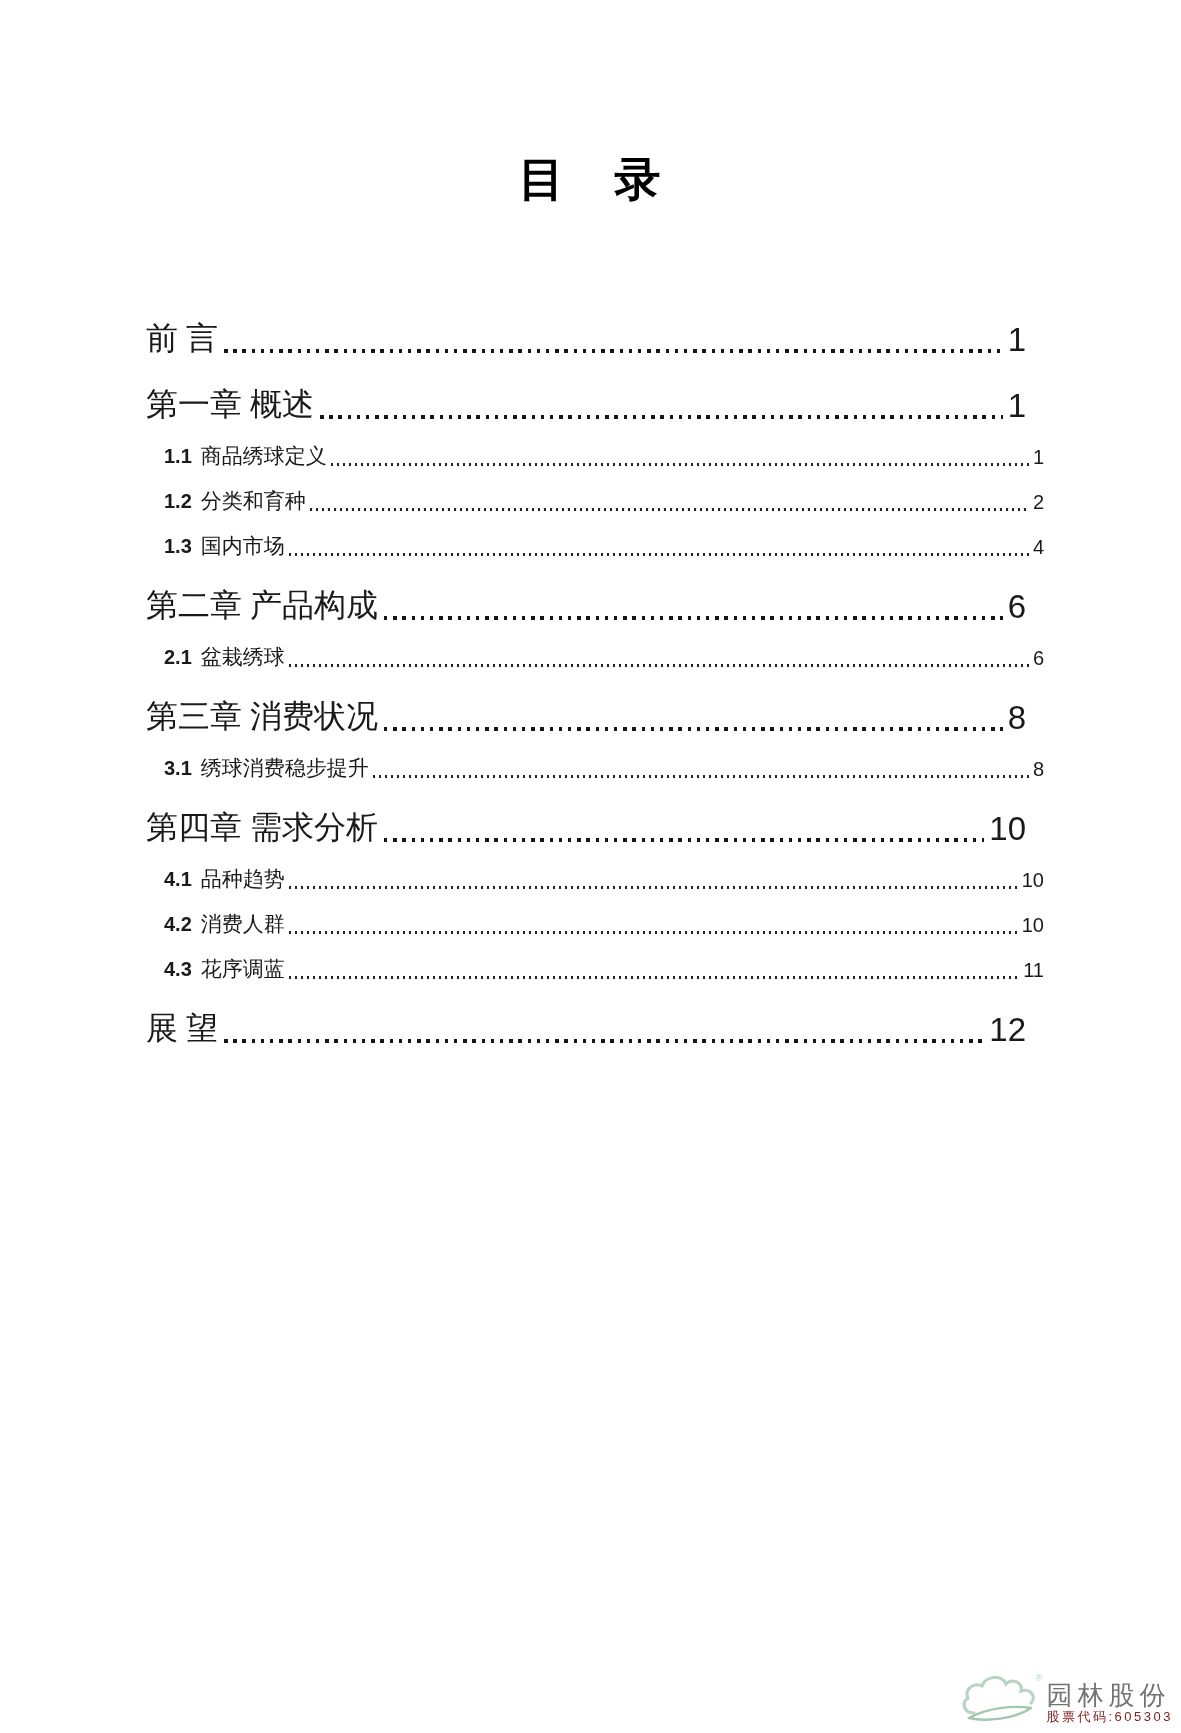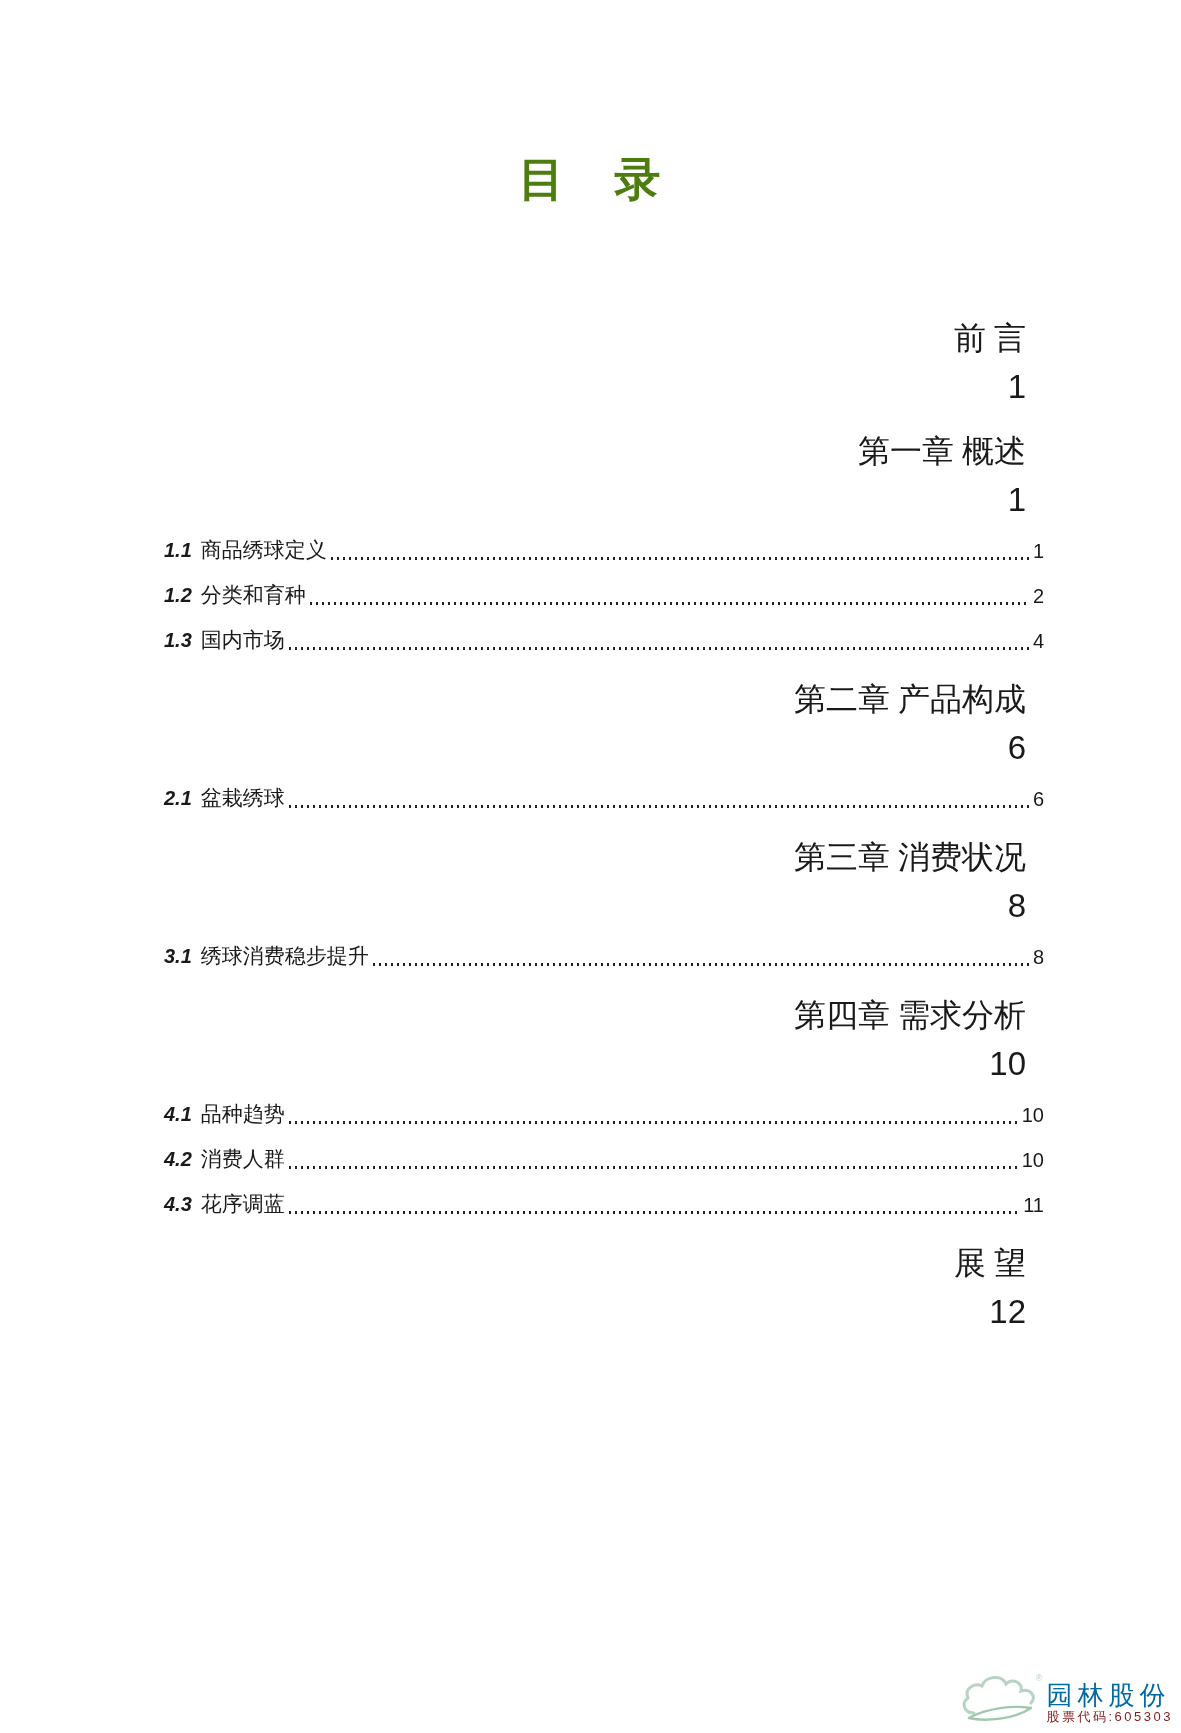--- a/index.html
+++ b/index.html
@@ -18,45 +18,44 @@
   }
   .title {
     margin: 0;
     padding-top: 150px;
     text-align: center;
     font-size: 46px;
     line-height: 60px;
     font-weight: bold;
     letter-spacing: 2px;
     white-space: pre;
-    color: #4d7c0f;
+    color: #000000;
   }
   .toc {
     position: absolute;
     left: 146px;
     right: 155px;
     top: 316px;
   }
   .row {
     display: flex;
     align-items: flex-end;
     width: 100%;
   }
   .row .label { white-space: pre; }
-  .row .num { white-space: pre; font-style: italic; }
+  .row .num { white-space: pre; }
   .leader {
     flex: 1;
     min-width: 20px;
   }
   
   .row.l1 {
     font-size: 32px;
     line-height: 44px;
     margin-top: 22px;
-    flex-direction: column;
   }
   .row.l1 .leader {
     height: 4.2px;
     margin: 0 5px 7px 6px;
     background-image: repeating-linear-gradient(to right, #161616 0 3.5px, transparent 3.5px 9.2px);
   }
   .row.l1 .pagenum {
     font-family: "Liberation Sans", "DejaVu Sans", sans-serif;
     font-size: 33px;
     line-height: 40px;
@@ -216,18 +215,18 @@
 
   <div class="logo">
     <span class="logo-icon-wrap">
       <svg width="82" height="52" viewBox="0 0 82 52" fill="none">
         <path d="M15 38 C5 38 2 28 9 23 C5 14 15 7 23 11 C26 1 43 -1 47 9 C53 3 64 7 62 16 C71 13 78 21 72 28" stroke="#b7d3c3" stroke-width="3" stroke-linecap="round" fill="none"></path>
         <path d="M10 43 C28 33 54 30 72 33 C56 44 26 47 10 43 Z" stroke="#9fc8ae" stroke-width="2.4" fill="none" stroke-linejoin="round"></path>
       </svg>
       <span class="logo-reg">®</span>
     </span>
     <span class="logo-text">
-      <div class="logo-name" style="color: #0369a1;">园林股份</div>
+      <div class="logo-name" style="color: #737373;">园林股份</div>
       <div class="logo-code" style="color: #7f1d1d;">股票代码:605303</div>
     </span>
   </div>
 
 </div>
 
 </body></html>

